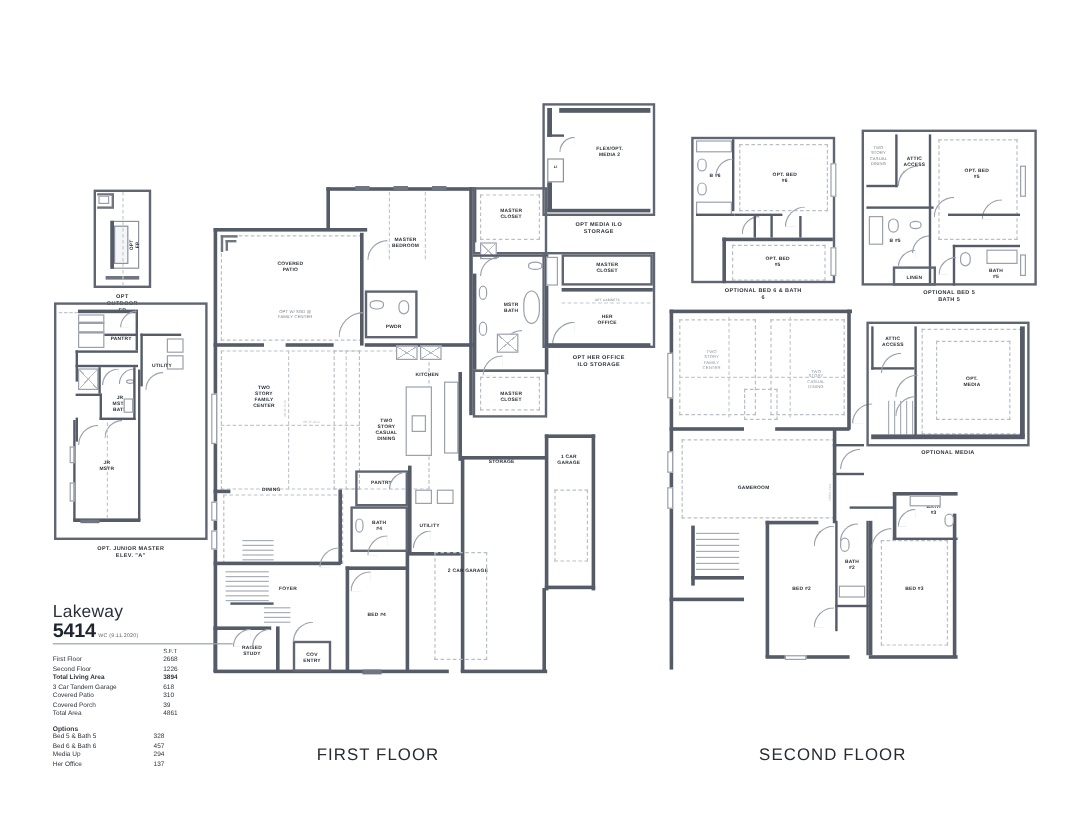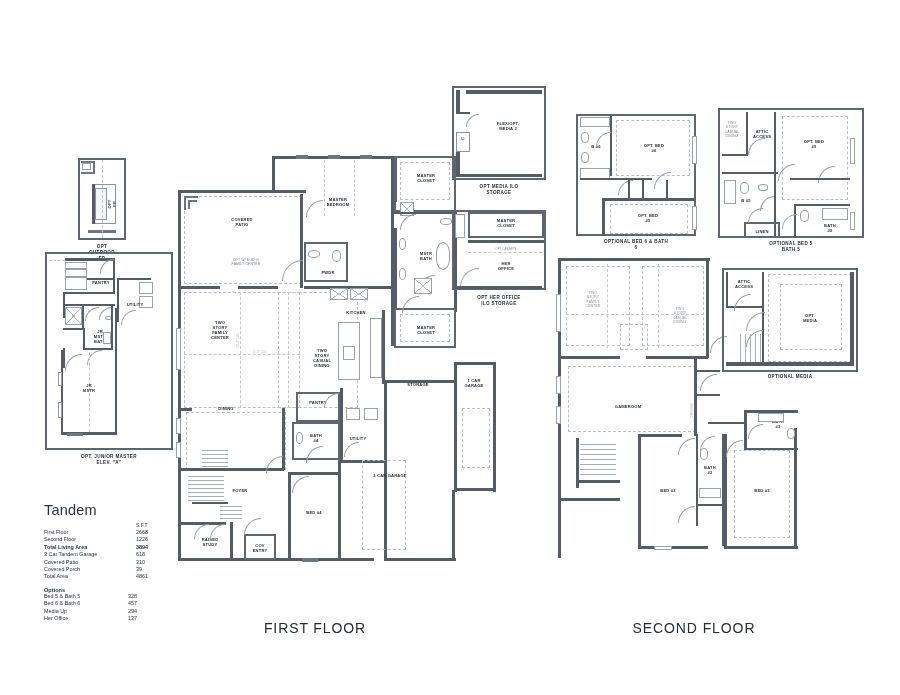--- a/index.html
+++ b/index.html
@@ -580,21 +580,25 @@
     <div class="room dash nofill" style="left:58px; top:16px; width:62px; height:66px;"></div>
     <div class="room dash nofill" style="left:46px; top:6px; width:84px; height:88px;"></div>
     <div class="lbl" style="left:88px; top:50px;">OPT.
 MEDIA</div>
     <div class="wall heavy" style="left:128px; top:4px; width:4px; height:92px;"></div>
     <div class="wall heavy" style="left:4px; top:94px; width:128px; height:4px;"></div>
     <div class="caption" style="left:68px; top:106px;">OPTIONAL MEDIA</div>
   </div>
 
   <div id="titleblock">
-    <div class="tb-name">Tandem</div>
+    <div class="tb-name">Lakeway</div>
+    <div class="tb-num-row">
+      <span class="tb-num">5414</span>
+      <span class="tb-rev">WC (9.11.2020)</span>
+    </div>
     <table class="areas">
       <tbody>
         <tr class="hdr">
           <td></td>
           <td class="v">S.F.T</td>
         </tr>
         <tr>
           <td>First Floor</td>
           <td class="v">2668</td>
         </tr>

